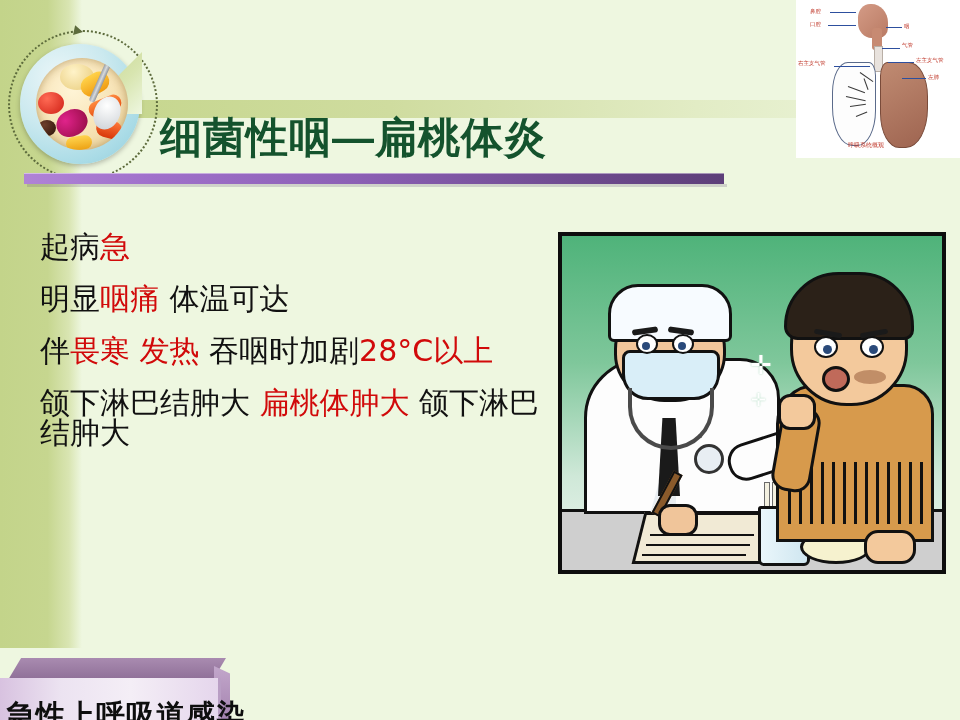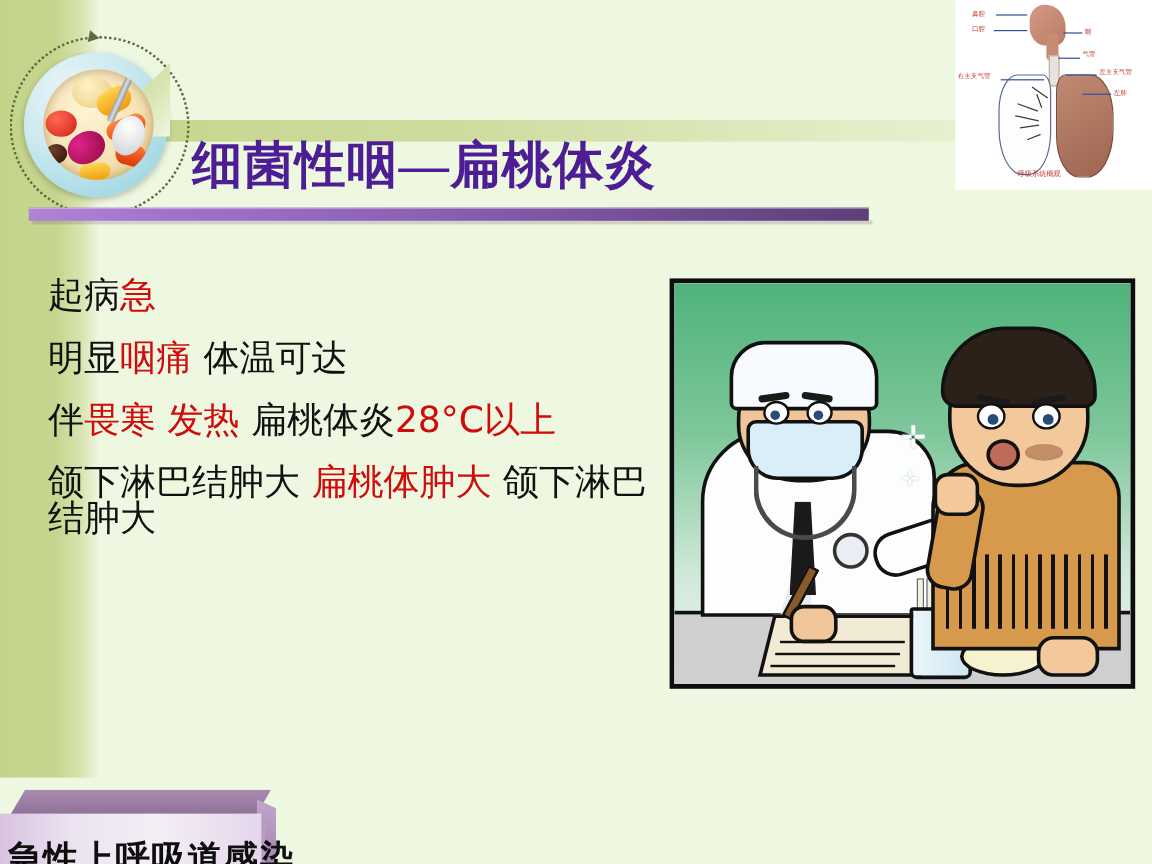--- a/index.html
+++ b/index.html
@@ -67,22 +67,22 @@
     background:linear-gradient(to right,#9aa0a6,#d7dadd,#8e949a);transform:rotate(24deg);
   }
   .spoon-bowl{
     position:absolute;left:58px;top:38px;width:26px;height:34px;border-radius:50% 50% 50% 50%;
     background:radial-gradient(circle at 40% 30%,#ffffff,#c9ced3);transform:rotate(22deg);
   }
 
   
   .title{
     position:absolute;left:160px;top:110px;
-    font-family:Liberation Serif, serif;
-    font-size:42px;font-weight:700;color:#4c1d95;letter-spacing:1px;
+    font-family:Liberation Sans, sans-serif;
+    font-size:42px;font-weight:700;color:#14532d;letter-spacing:1px;
     white-space:nowrap;
   }
 
   
   .divider{
     position:absolute;left:24px;top:173px;width:700px;height:11px;
     background:linear-gradient(to right,#b083d6 0%,#a071cb 18%,#8b5fb4 48%,#6f4b90 78%,#5d3f79 100%);
     box-shadow:0 1px 0 rgba(255,255,255,.45) inset;
   }
   .divider-shadow{
@@ -229,21 +229,21 @@
   <div class="divider-shadow"></div>
 
   <div class="body-text">
     <div class="line">
       <span>起病</span><span class="red">急</span>
     </div>
     <div class="line">
       <span>明显</span><span class="red">咽痛</span><span> 体温可达</span>
     </div>
     <div class="line">
-      <span>伴</span><span class="red">畏寒 发热</span><span> 扁桃体炎</span><span class="red deg">28</span><span class="red deg">°C</span><span class="red">以上</span>
+      <span>伴</span><span class="red">畏寒 发热</span><span> 吞咽时加剧</span><span class="red deg">28</span><span class="red deg">°C</span><span class="red">以上</span>
     </div>
     <div class="line">
       <span>颌下淋巴结肿大 </span><span class="red">扁桃体肿</span><span class="red">大</span><span> 颌下淋巴结肿大</span>
     </div>
   </div>
 
   <div class="cartoon">
     <div class="cartoon-inner">
       <div class="desk"></div>
 

